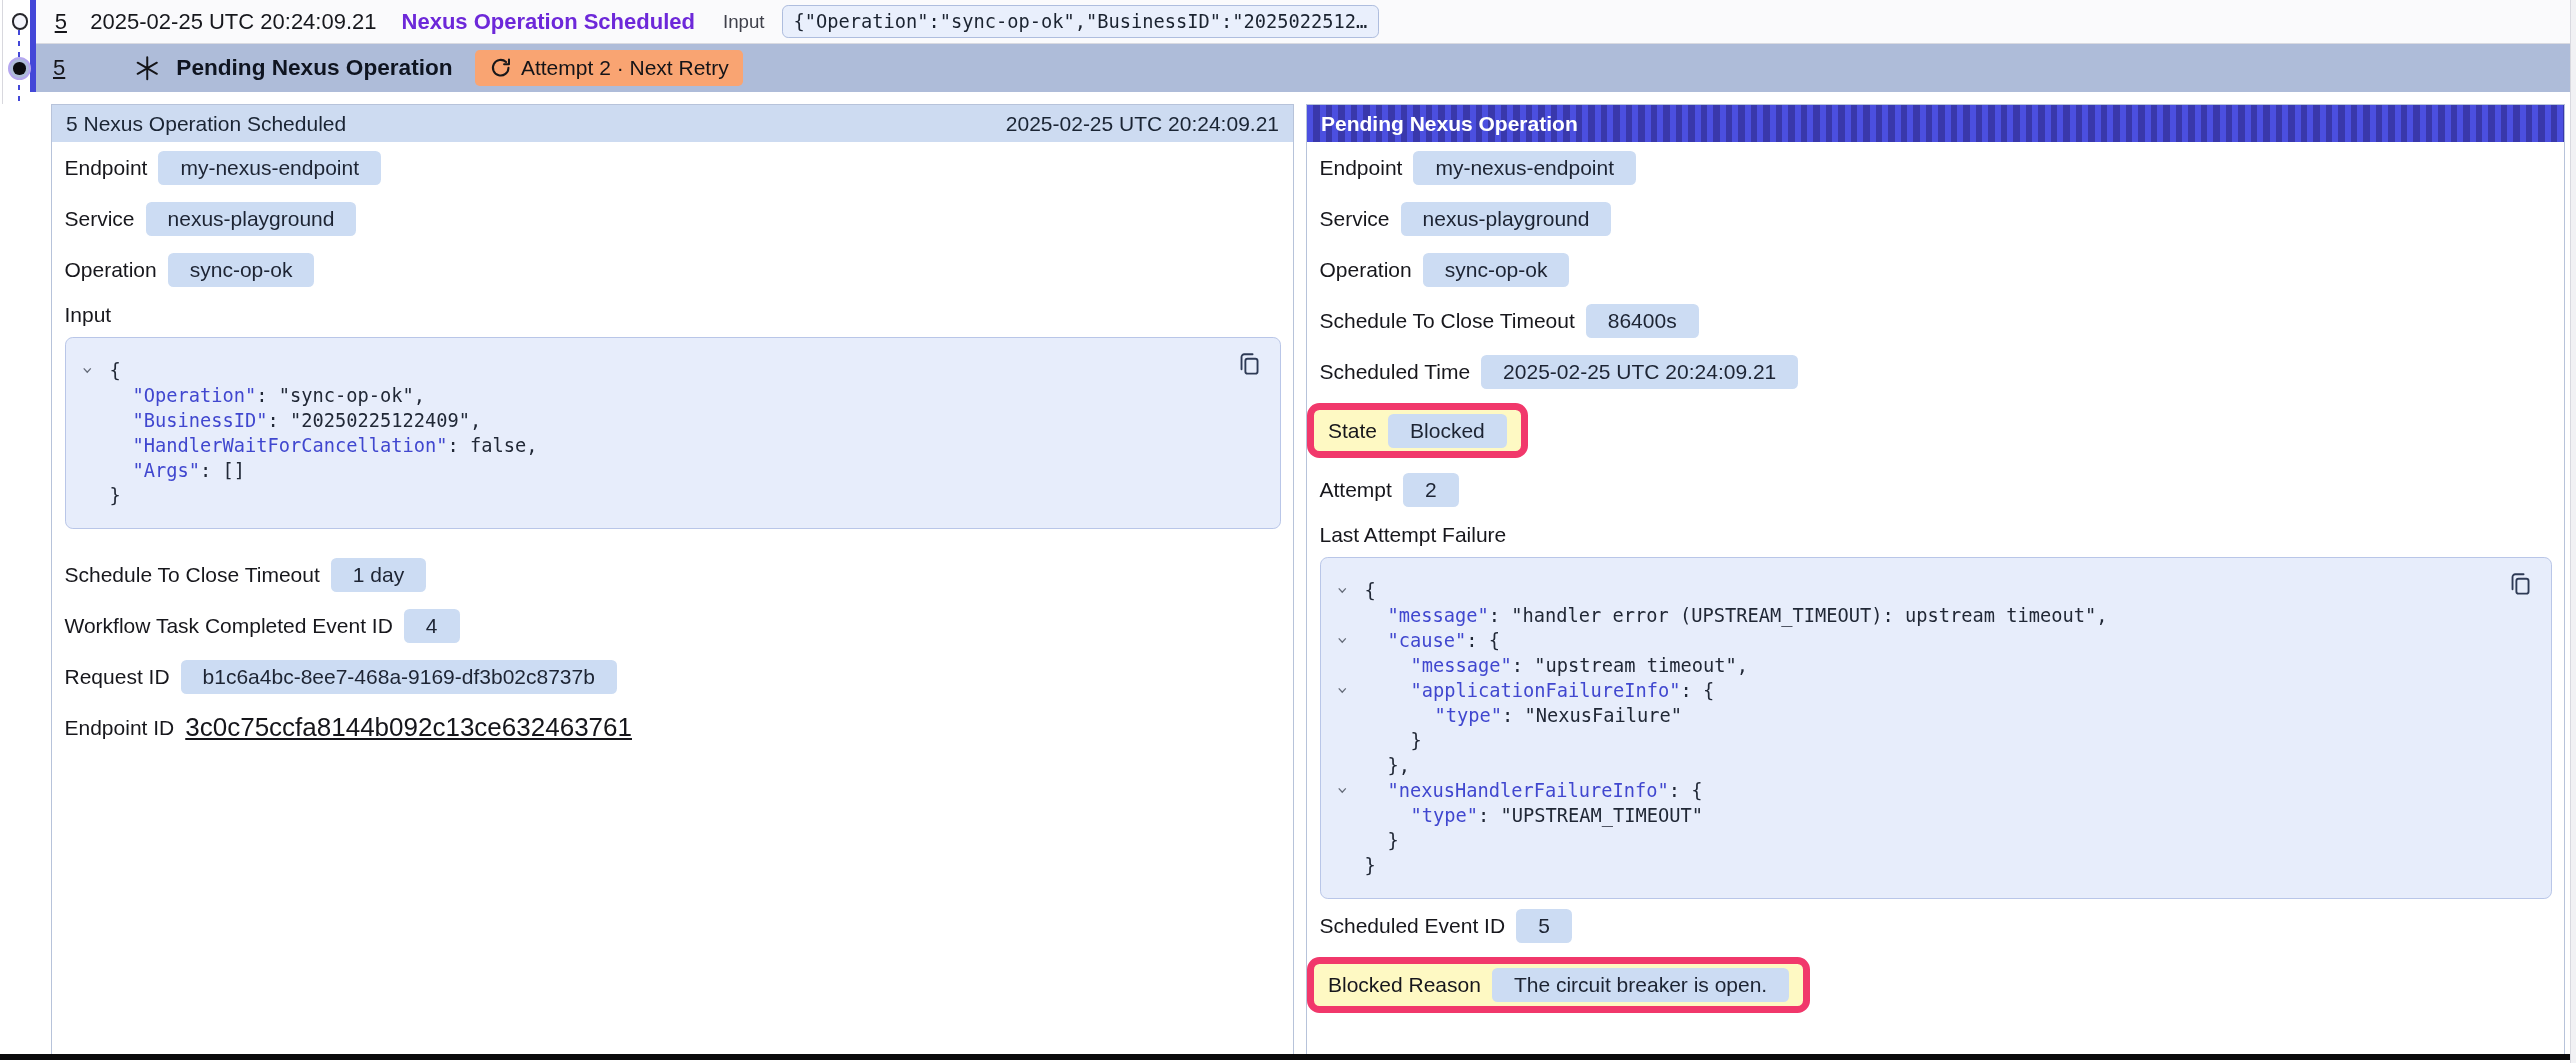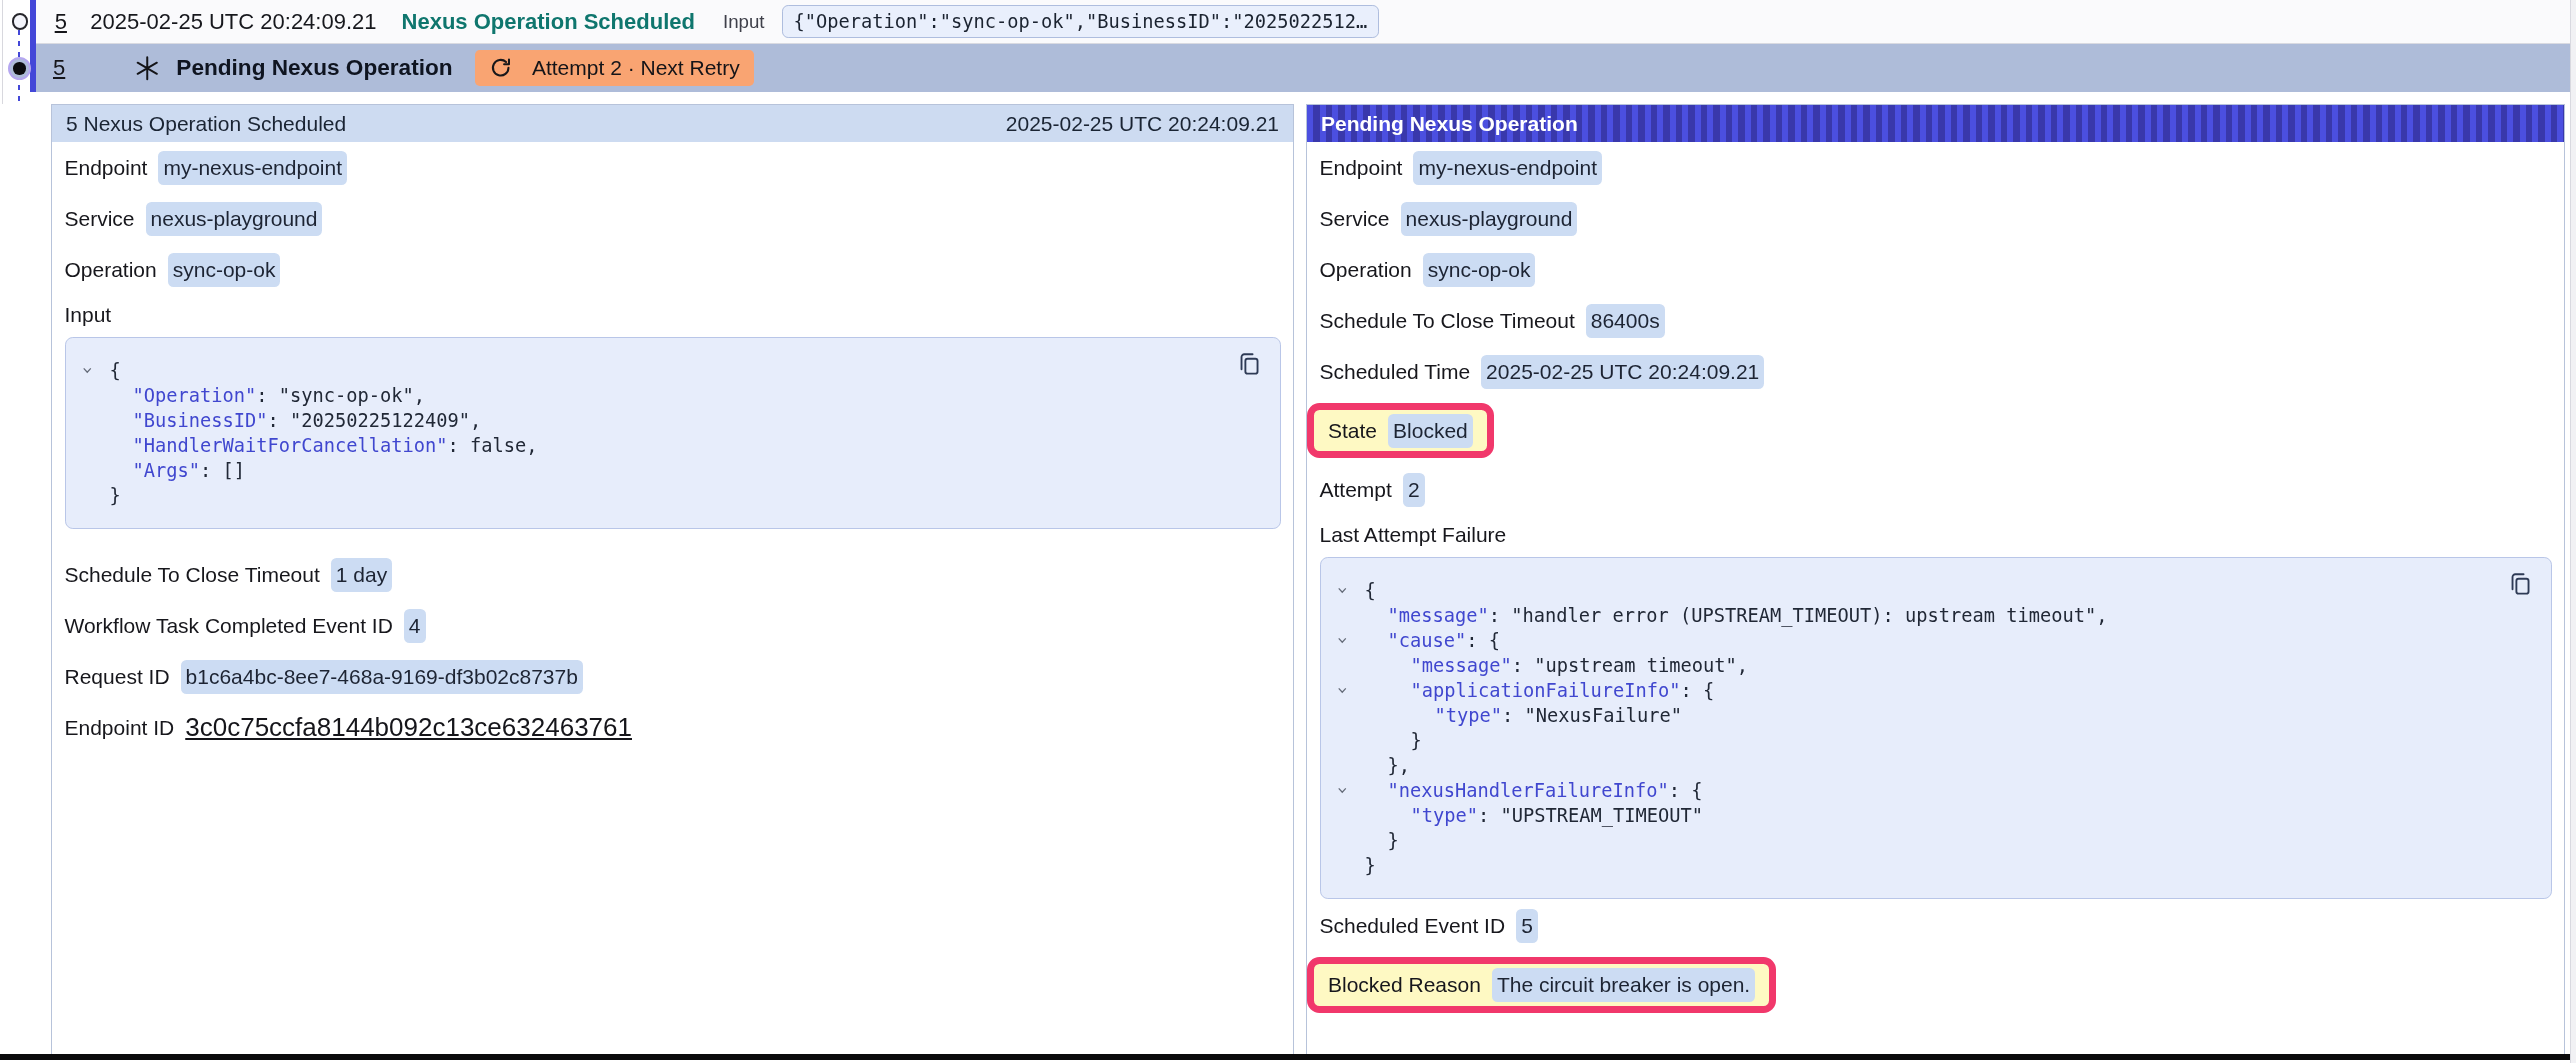--- a/index.html
+++ b/index.html
@@ -14,28 +14,28 @@
 
   
   .row1{position:absolute;left:36px;right:6.2px;top:0;height:44px;background:#fafafc;
         border-bottom:1.6px solid #d9dae1;display:flex;align-items:center;}
   .row2{position:absolute;left:36px;right:6.2px;top:44px;height:48px;background:var(--selected-row);
         display:flex;align-items:center;}
   .evt-id{font-size:22px;color:#15151a;text-decoration:underline;cursor:pointer;}
   .row1 .evt-id{margin-left:18.7px;}
   .row2 .evt-id{margin-left:17px;}
   .evt-time{margin-left:23.4px;font-size:22px;color:#17181d;}
-  .evt-title{margin-left:25px;font-size:22px;font-weight:700;color:#0f766e;}
+  .evt-title{margin-left:25px;font-size:22px;font-weight:700;color:#6d28d9;}
   .evt-input-label{margin-left:28px;font-size:18.7px;color:#3f404a;}
   .evt-input-badge{margin-left:17px;height:33px;display:inline-flex;align-items:center;
         padding:0 11px;background:#e9effc;border:1.6px solid #aebdde;border-radius:6.2px;
         font-size:18.7px;color:#1b2330;white-space:nowrap;max-width:616px;overflow:hidden;cursor:pointer;}
   .asterisk{margin-left:69px;display:inline-flex;}
   .pending-title{margin-left:15.6px;font-size:22.6px;font-weight:700;color:#0f1420;}
-  .retry-badge{margin-left:22px;height:36px;display:inline-flex;align-items:center;gap:20px;
+  .retry-badge{margin-left:22px;height:36px;display:inline-flex;align-items:center;gap:9px;
         padding:0 14px;background:var(--orange);border-radius:4.7px;font-size:21px;color:#141418;}
 
   
   .g-edge{position:absolute;left:1.6px;top:0;width:1.6px;height:104px;background:#d8d8de;}
   .g-dash{position:absolute;left:18px;top:30px;width:2.3px;height:74px;
         background:repeating-linear-gradient(180deg,var(--tl-blue) 0 5.5px,transparent 5.5px 11px);}
   .g-open{position:absolute;left:11.7px;top:13.3px;width:16.4px;height:16.4px;border-radius:50%;
         background:#f4f5fb;border:2.3px solid #26262b;z-index:2;}
   .g-ring{position:absolute;left:7.8px;top:57px;width:23.4px;height:23.4px;border-radius:50%;
         border:2.3px solid #b5a7f0;background:var(--selected-row);z-index:2;display:flex;align-items:center;justify-content:center;}
@@ -49,21 +49,21 @@
   .panel-header{height:37px;display:flex;align-items:center;justify-content:space-between;
         padding:0 14px;font-size:21px;color:#1a2433;}
   .panel-header.blue{background:#cddbf1;}
   .panel-header.striped{background:repeating-linear-gradient(90deg,var(--stripe-l) 0 6.2px,var(--stripe-d) 6.2px 12.5px);
         color:#fff;font-weight:600;}
   .panel-body{padding:0 12.5px;}
 
   .f-row{min-height:51px;display:flex;align-items:center;}
   .f-row.gap{margin-top:20px;}
   .f-label{font-size:21px;color:#17171c;}
-  .f-badge{margin-left:11px;display:inline-flex;align-items:center;height:34px;padding:0 5px;
+  .f-badge{margin-left:11px;display:inline-flex;align-items:center;height:34px;padding:0 22px;
         background:var(--badge-bg);border-radius:5.5px;font-size:21px;color:#1d2433;white-space:nowrap;}
   .f-link{margin-left:11px;font-size:26px;color:#15151a;text-decoration:underline;cursor:pointer;white-space:nowrap;}
   .f-caption{height:39px;display:flex;align-items:center;font-size:21px;color:#17171c;}
 
   .hl-row{min-height:67px;display:flex;align-items:center;}
   .hl-box{display:inline-flex;align-items:center;border:7px solid var(--pink);border-radius:12.5px;
         background:#fef9c3;padding:3.9px 14px 3.9px 7.8px;margin-left:-12.5px;}
   .hl-box .f-label{margin-left:6.2px;}
 
   .code-block{position:relative;margin:3.1px 0 1.6px 0;background:var(--code-bg);

